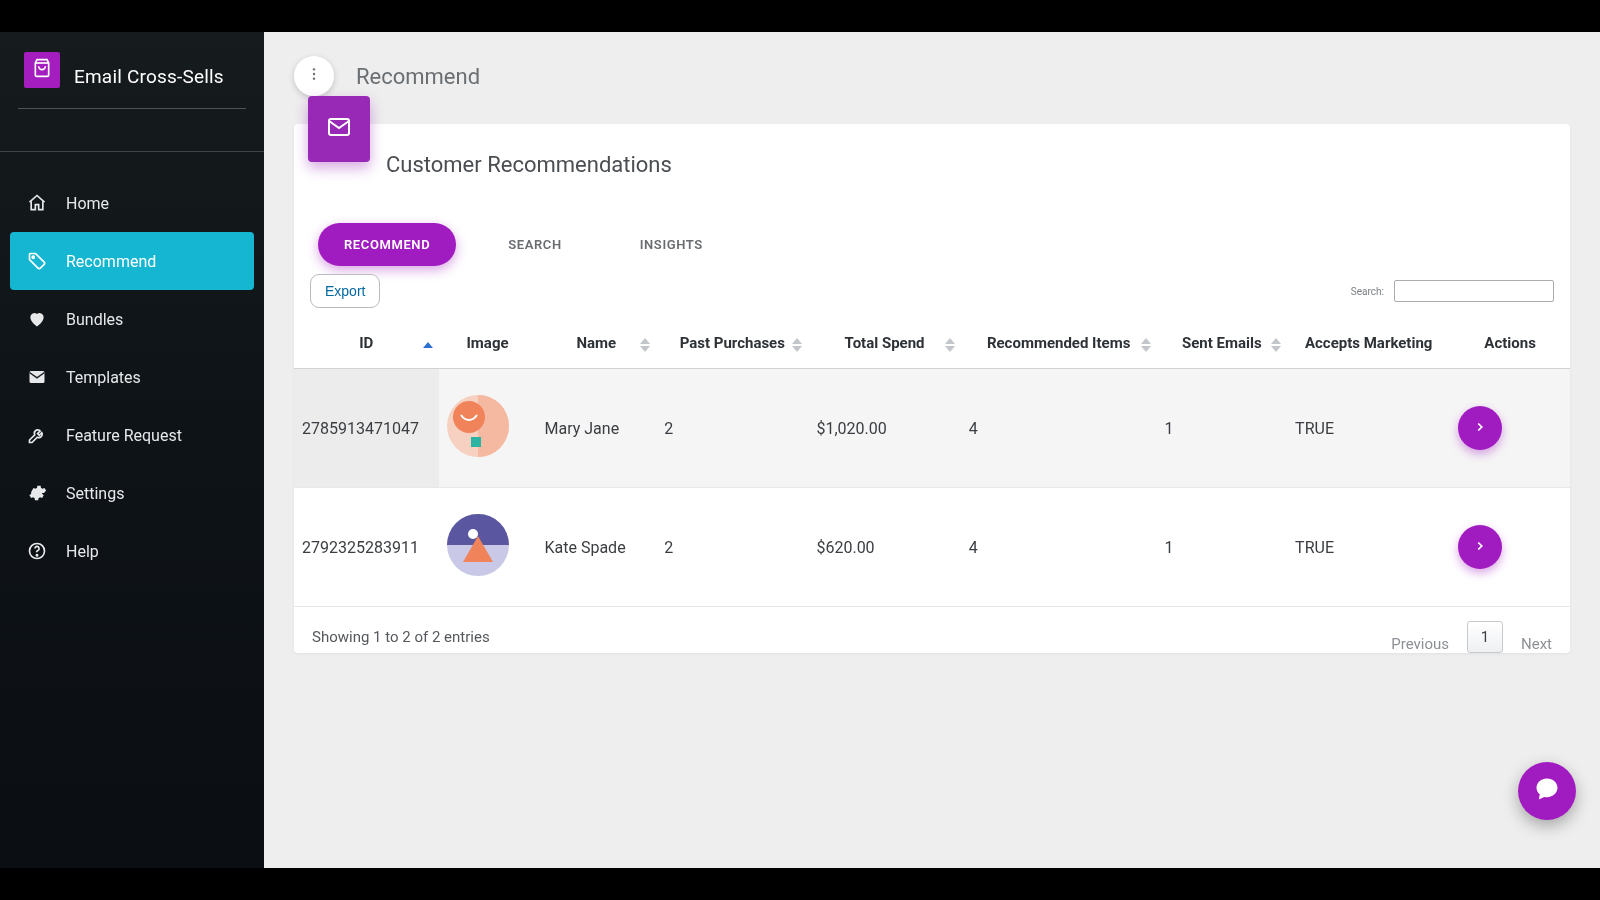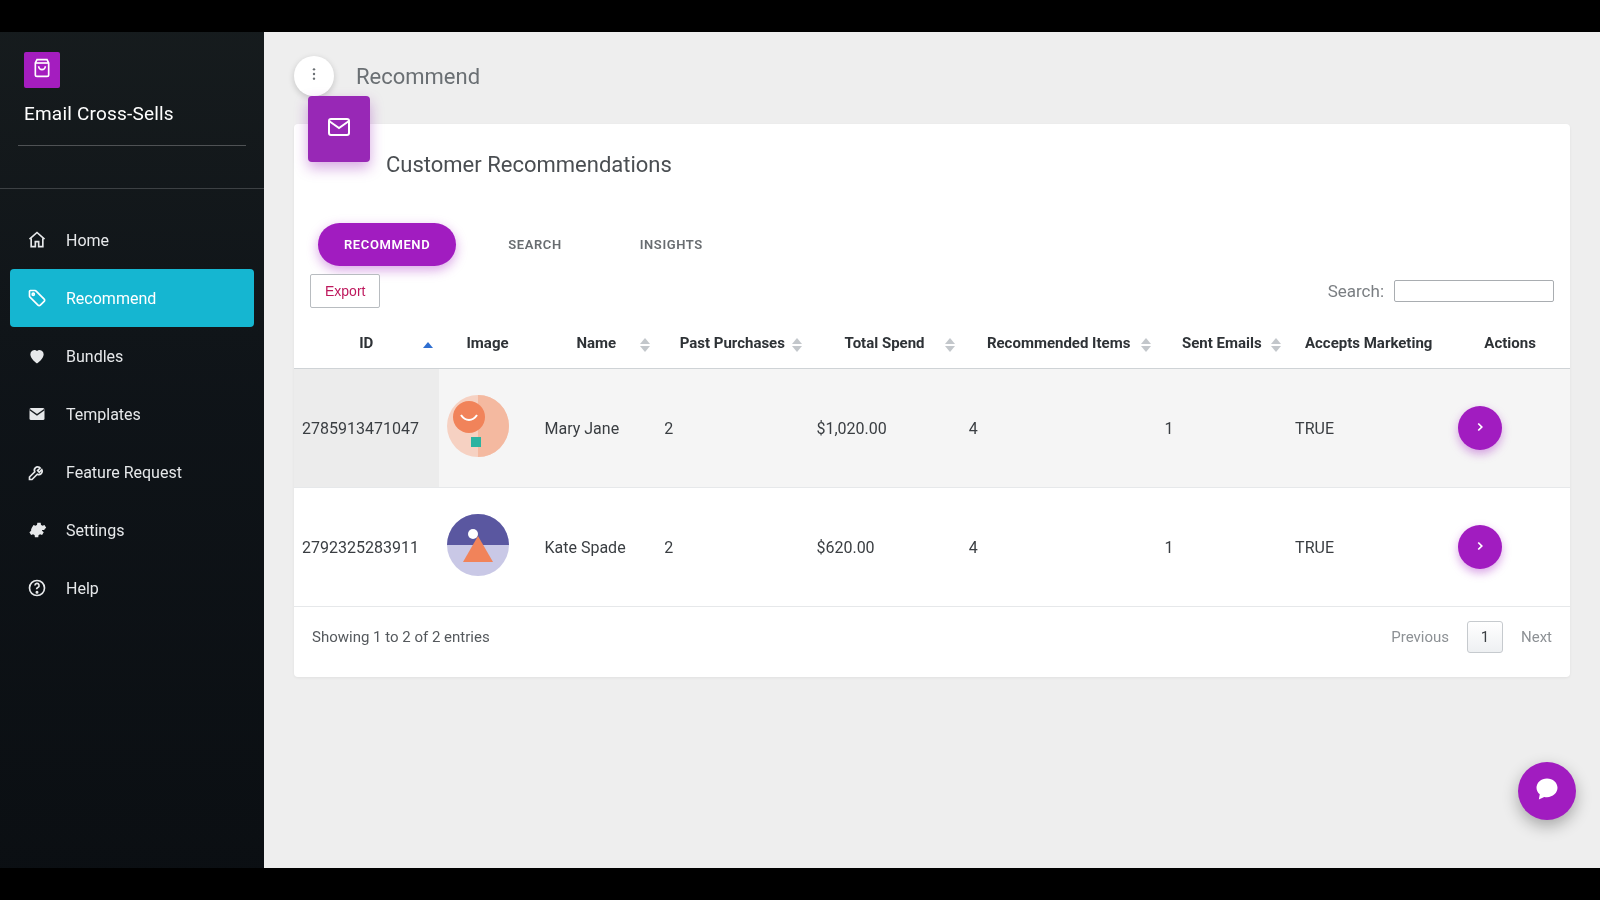--- a/index.html
+++ b/index.html
@@ -1,62 +1,62 @@
 <!DOCTYPE html>
 <html><head>
 <meta charset="utf-8">
 <style>
   * { box-sizing: border-box; margin: 0; padding: 0; }
   html, body { width: 1600px; height: 900px; overflow: hidden; font-family: -apple-system, BlinkMacSystemFont, "Segoe UI", Roboto, "Helvetica Neue", Arial, sans-serif; }
   body { background: #000; }
   .app { position: absolute; top: 32px; left: 0; right: 0; bottom: 32px; display: flex; background: #eee; }
   
   .sidebar { width: 264px; background: linear-gradient(rgba(10,14,18,0.88),rgba(10,14,18,0.88)), linear-gradient(180deg,#6b7a6f 0%,#2f3a42 45%,#101418 100%); color: #d7dbde; display: flex; flex-direction: column; }
-  .brand { display: flex; align-items: flex-start; gap: 14px; padding: 20px 20px 14px 24px; flex-direction: column; }
+  .brand { display: flex; align-items: flex-end; gap: 14px; padding: 20px 20px 14px 24px; }
   .brand-logo { width: 36px; height: 36px; background: #a41dbf; border-radius: 2px; display: flex; align-items: center; justify-content: center; }
   .brand-title { font-size: 19px; font-weight: 400; color: #fff; letter-spacing: .2px; }
   .brand-rule { height: 1px; background: rgba(255,255,255,0.25); margin: 6px 18px 8px 18px; }
   .sidebar-sep { height: 1px; background: rgba(255,255,255,0.18); margin: 34px 0 12px 0; }
   .nav { padding: 10px 10px; }
   .nav-item { display: flex; align-items: center; gap: 18px; padding: 18px 16px; border-radius: 4px; font-size: 16px; color: #e6e8ea; cursor: pointer; }
   .nav-item.active { background: #15b6d1; color: #fff; }
   .nav-icon { width: 22px; height: 22px; display: inline-flex; align-items: center; justify-content: center; color: #e6e8ea; }
   .nav-item.active .nav-icon { color: #fff; }
   
   .main { flex: 1; background: #eee; display: flex; flex-direction: column; }
   .topbar { display: flex; align-items: center; gap: 22px; padding: 24px 28px 10px 30px; }
   .more-btn { width: 40px; height: 40px; border-radius: 50%; background: #fff; display: flex; align-items: center; justify-content: center; box-shadow: 0 2px 6px rgba(0,0,0,.18); cursor: pointer; }
   .page-title { font-size: 22px; color: #6a6f73; font-weight: 400; }
-  .card { margin: 18px 30px 0 30px; background: #fff; border-radius: 4px; position: relative; box-shadow: 0 1px 3px rgba(0,0,0,0.06); padding-bottom: 24px; }
+  .card { margin: 18px 30px 0 30px; background: #fff; border-radius: 4px; position: relative; box-shadow: 0 1px 3px rgba(0,0,0,0.06); }
   .card-icon { position: absolute; top: -28px; left: 14px; width: 62px; height: 66px; border-radius: 4px; background: #9828b6; display: flex; align-items: center; justify-content: center; box-shadow: 0 6px 14px rgba(152,40,182,0.4); }
   .card-title { padding: 28px 0 0 92px; font-size: 22px; color: #4a4e52; font-weight: 400; }
   .tabs { display: flex; gap: 26px; padding: 46px 0 0 24px; align-items: center; }
   .tab { font-size: 13px; letter-spacing: .6px; font-weight: 600; color: #696d71; padding: 14px 26px; border-radius: 999px; cursor: pointer; }
   .tab.active { background: #a11cc0; color: #fff; box-shadow: 0 4px 12px rgba(161,28,192,.4); }
   .subtitle { text-align: center; font-size: 21px; color: #6a6f73; padding: 34px 0 8px 0; }
   .toolbar { display: flex; align-items: center; justify-content: space-between; padding: 8px 16px 8px 16px; }
-  .export-btn { background: #fff; border: 1px solid #b8bcc0; border-radius: 2px; padding: 8px 14px; font-size: 14px; color: #be185d; cursor: pointer; }
+  .export-btn { background: #fff; border: 1px solid #b8bcc0; border-radius: 9px; padding: 8px 14px; font-size: 14px; color: #0369a1; cursor: pointer; }
   .search-wrap { display: flex; align-items: center; gap: 10px; }
-  .search-label { font-size: 17px; color: #7a7e82; }
+  .search-label { font-size: 10px; color: #7a7e82; }
   .search-input { width: 160px; height: 22px; border: 1px solid #a9adb1; border-radius: 2px; padding: 2px 6px; font-size: 13px; }
   table.data { width: calc(100% - 0px); border-collapse: collapse; margin: 6px 0 0 0; }
   table.data th { font-size: 15px; font-weight: 700; color: #2e3236; padding: 12px 8px 16px 8px; text-align: center; border-bottom: 1px solid #cfd3d6; position: relative; }
   table.data th .sortbox { position: absolute; right: 6px; top: 50%; transform: translateY(-50%); display: flex; flex-direction: column; gap: 0; }
   .tri { width: 0; height: 0; border-left: 5px solid transparent; border-right: 5px solid transparent; }
   .tri.up { border-bottom: 6px solid #c3c7cb; }
   .tri.dn { border-top: 6px solid #c3c7cb; margin-top: 2px; }
   .tri.up.active { border-bottom-color: #2f6fd1; }
   table.data td { text-align: left; font-size: 16px; color: #3a3e42; padding: 26px 8px; border-bottom: 1px solid #e6e8ea; }
   table.data tr.row:nth-child(odd) td { background: #f5f5f5; }
   table.data tr.row:nth-child(odd) td:first-child { background: #ececec; }
   .avatar { width: 62px; height: 62px; border-radius: 50%; display: inline-block; }
   .action-btn { width: 44px; height: 44px; border-radius: 50%; background: #a11cc0; display: inline-flex; align-items: center; justify-content: center; box-shadow: 0 4px 10px rgba(161,28,192,.4); cursor: pointer; }
   .pager { display: flex; align-items: center; justify-content: space-between; padding: 14px 18px 0 18px; }
   .pager-info { font-size: 15px; color: #55595d; }
-  .pager-ctrl { display: flex; align-items: center; gap: 18px; }
+  .pager-ctrl { display: flex; align-items: flex-end; gap: 18px; }
   .pager-link { font-size: 15px; color: #8d9195; cursor: pointer; }
   .pager-page { width: 36px; height: 32px; border: 1px solid #c6cace; background: linear-gradient(#fff,#eef0f2); border-radius: 3px; display: flex; align-items: center; justify-content: center; font-size: 15px; color: #3b3f43; }
   
   .chat-fab { position: absolute; right: 24px; bottom: 48px; width: 58px; height: 58px; border-radius: 50%; background: #a11cc0; display: flex; align-items: center; justify-content: center; box-shadow: 0 6px 16px rgba(0,0,0,.3); cursor: pointer; }
 </style>
 </head>
 <body>
 
 <div class="app">
 

